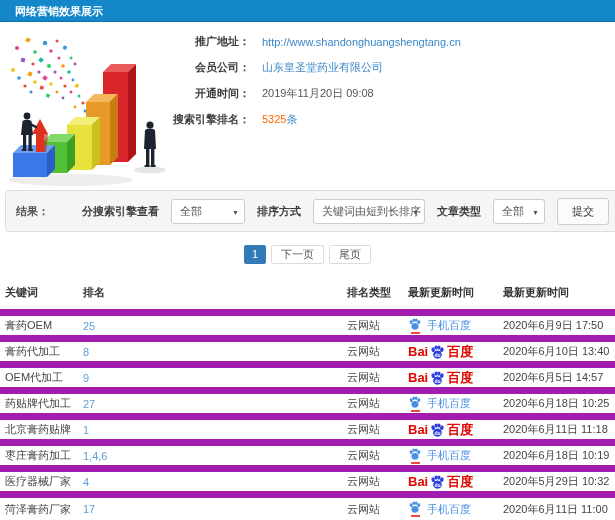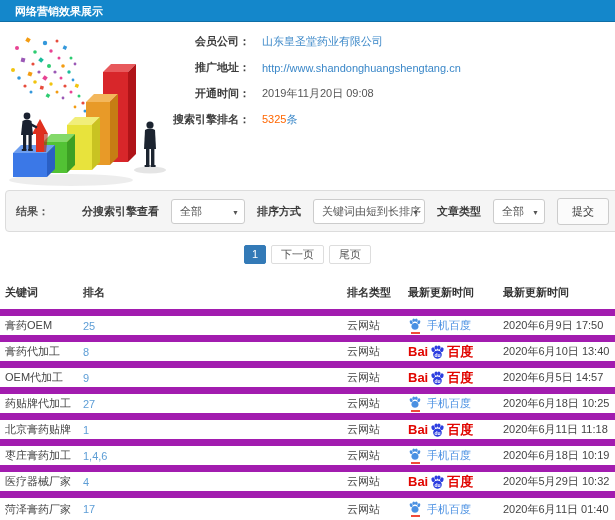--- a/index.html
+++ b/index.html
@@ -192,26 +192,26 @@
     <rect x="141" y="119" width="3.4" height="17"></rect>
     <rect x="146" y="119" width="3.4" height="17"></rect>
     <rect x="139.6" y="135" width="5" height="2"></rect>
     <rect x="145.6" y="135" width="5" height="2"></rect>
   </g>
 </svg>
 </div>
 
 <div class="info-panel">
   <div class="info-row">
+    <span class="info-label">推广地址：</span>
+    <a class="info-value info-link">http://www.shandonghuangshengtang.cn</a>
+  </div>
+  <div class="info-row">
     <span class="info-label">会员公司：</span>
     <a class="info-value info-link">山东皇圣堂药业有限公司</a>
-  </div>
-  <div class="info-row">
-    <span class="info-label">推广地址：</span>
-    <a class="info-value info-link">http://www.shandonghuangshengtang.cn</a>
   </div>
   <div class="info-row">
     <span class="info-label">开通时间：</span>
     <span class="info-value">2019年11月20日 09:08</span>
   </div>
   <div class="info-row">
     <span class="info-label">搜索引擎排名：</span>
     <span class="info-value"><span class="hl-orange">5325</span><span class="hl-blue">条</span></span>
   </div>
 </div>
@@ -440,16 +440,16 @@
             <ellipse cx="9.8" cy="3.8" rx="2.3" ry="3" fill="currentColor"></ellipse>
             <ellipse cx="14.2" cy="3.8" rx="2.3" ry="3" fill="currentColor"></ellipse>
             <path fill="currentColor" d="M12 8.4c-4.4 0-7.1 4.1-5.8 7.8 1 2.7 3.3 3.8 5.8 3.8s4.8-1.1 5.8-3.8c1.3-3.7-1.4-7.8-5.8-7.8z"></path>
           </svg>
           <u class="red-dash"></u>
         </span>
         <span class="m-label">手机百度</span>
       </span>
       
     </td>
-    <td>2020年6月11日 01:40</td>
+    <td>2020年6月11日 11:00</td>
   </tr>
 </tbody>
 </table>
 
 </body></html>

